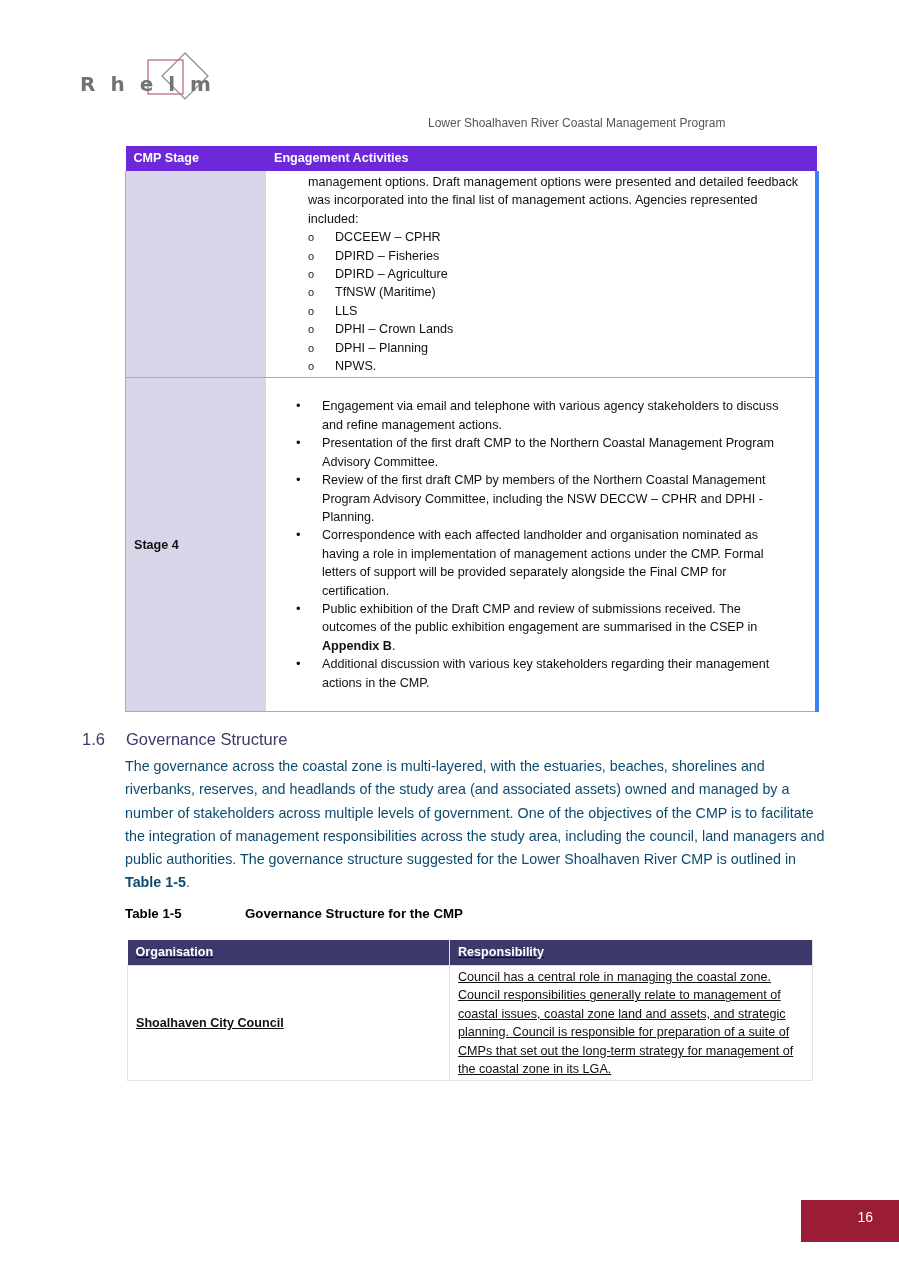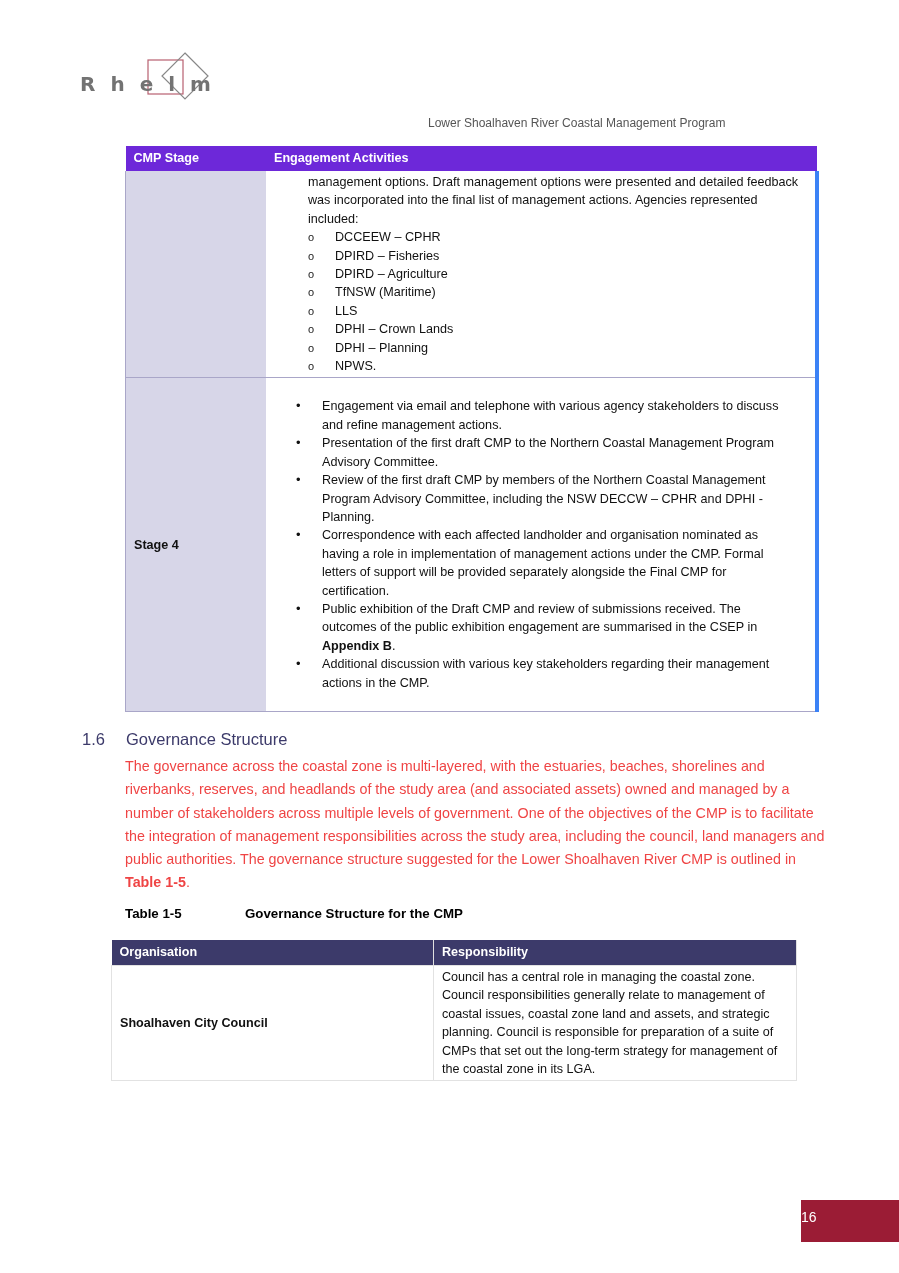--- a/index.html
+++ b/index.html
@@ -26,36 +26,36 @@
   ul.sub { list-style: none; margin: 0; padding: 0; }
   ul.sub li { position: relative; padding-left: 27px; }
   ul.sub li::before { content: "o"; position: absolute; left: 0; top: 0; font-size: 11px; color: #222; }
   ul.bul { list-style: none; margin: 14px; padding: 0; }
   ul.bul li { position: relative; padding-left: 26px; }
   ul.bul li::before { content: "\2022"; position: absolute; left: 0; top: 0; font-size: 13px; }
 
   .sec-head { position: absolute; left: 82px; top: 730px; font-size: 16.5px; color: #3c3a6a; }
   .sec-head .num { display: inline-block; width: 44px; }
   .para { position: absolute; left: 125px; top: 755px; width: 700px; font-size: 14.3px;
-          line-height: 23.3px; color: #ef4444; }
+          line-height: 23.3px; color: #0c4a6e; }
   .caption { position: absolute; left: 125px; top: 906px; font-size: 13.3px; color: #000000; font-weight: bold; }
   .caption .cap-num { display: inline-block; width: 120px; }
 
-  .t2 { position: absolute; left: 111px; top: 940px; width: 686px; }
+  .t2 { position: absolute; left: 127px; top: 940px; width: 686px; text-decoration: underline; }
   .t2 th { background: #3c3a6a; color: #fff; text-align: left; font-weight: bold;
            padding: 2px 8px; height: 21px; font-size: 12.6px; border-right: 1px solid #e0e0e0; }
   .t2 td { vertical-align: top; border: 1px solid #e2e2e2; padding: 2px 8px; }
   .t2 td.org { width: 305px; font-weight: bold; vertical-align: middle; }
   .t2 td.org-top { vertical-align: top; padding-top: 6px; }
   .t2 .org-bullet { font-weight: normal; position: relative; padding-left: 26px; margin-top: 4px; }
   .t2 .org-bullet::before { content: "\2022"; position: absolute; left: 0; }
 
   .page-num { position: absolute; left: 801px; top: 1200px; width: 98px; height: 42px;
               background: #9b1c35; color: #fff; font-size: 14px; line-height: 34px;
-              text-align: left; box-sizing: border-box; padding-right: 26px; }
+              text-align: right; box-sizing: border-box; padding-right: 26px; }
 </style>
 </head>
 <body>
 
 <div class="logo">
   <svg width="160" height="60">
     <rect x="68" y="10" width="35" height="34" fill="none" stroke="#b86070" stroke-width="1.2"></rect>
     <polygon points="105,3 128,26 105,49 82,26" fill="none" stroke="#888" stroke-width="1.2"></polygon>
   </svg>
   <span class="logo-text">Rhelm</span>

